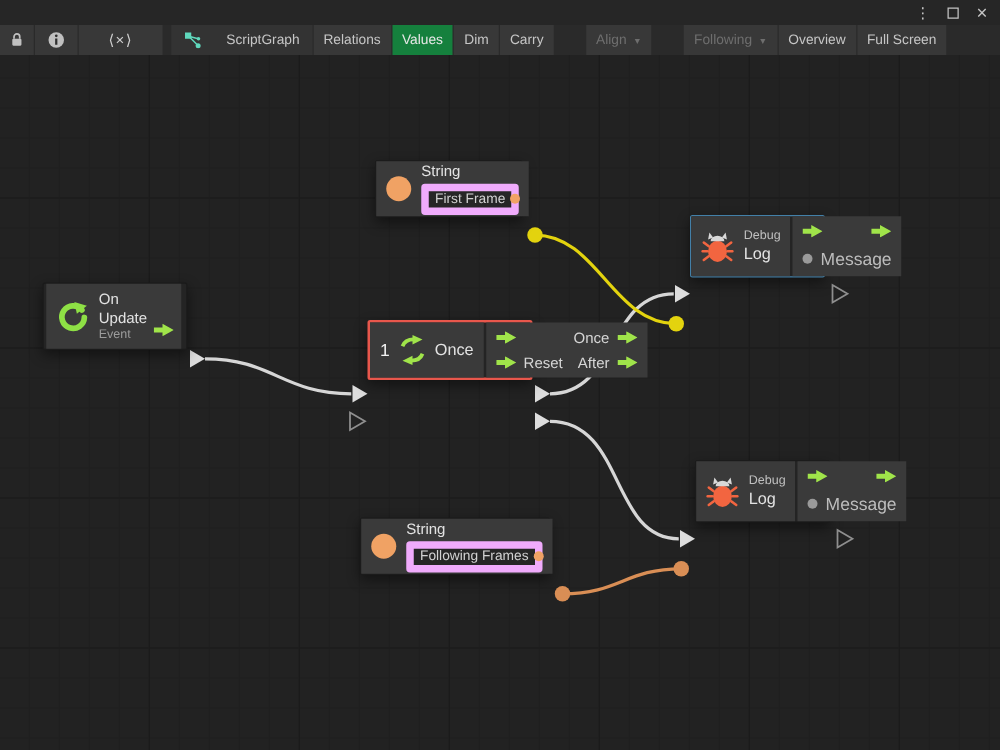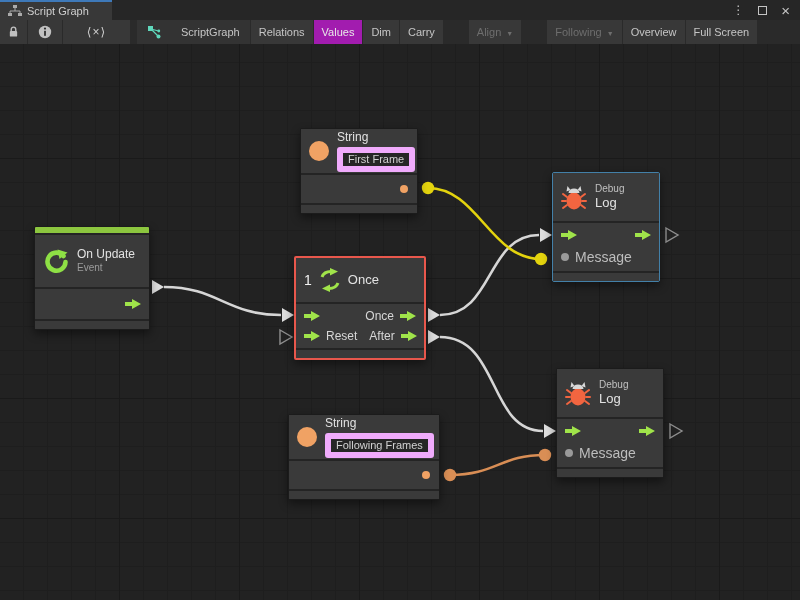--- a/index.html
+++ b/index.html
@@ -13,21 +13,21 @@
   .tab{width:112px;background:#383838;border-top:2px solid #3e79b9;display:flex;align-items:center;gap:5px;
        padding:0 8px;color:#cfcfcf;font-size:11px;}
   .winctrl{margin-left:auto;display:flex;align-items:center;gap:14px;padding-right:10px;color:#c4c4c4;}
   .winctrl .glyph{font-size:12px;line-height:1;cursor:default;}
   .maxbox{width:9px;height:9px;border:1.5px solid #c4c4c4;display:inline-block;}
 
   
   .toolbar{height:24px;background:#2a2a2a;display:flex;align-items:stretch;gap:1px;flex:0 0 auto;
            font-size:11px;color:#c6c6c6;}
   .tbtn{background:#383838;display:flex;align-items:center;justify-content:center;padding:0 8px;cursor:default;white-space:nowrap;}
-  .tbtn.active{background:#a21caf;color:#e8e8e8;}
+  .tbtn.active{background:#15803d;color:#e8e8e8;}
   .tbtn.disabled{color:#6e6e6e;margin-left:25px;}
   .tbtn .caret{font-size:7px;margin-left:5px;position:relative;top:1px;}
   .seg-lock{width:27px;}
   .seg-info{width:34px;}
   .seg-code{width:67px;color:#cfcfcf;font-size:12px;letter-spacing:1px;}
   .gap6{width:5px;background:transparent;}
   .crumb{background:#333333;display:flex;align-items:center;gap:20px;padding:0 10px;flex:0 0 auto;}
   .zoomarea{background:#333333;display:flex;align-items:center;gap:8px;padding:0 10px 0 4px;flex:1 1 auto;}
   .zlabel{color:#bdbdbd;}
   .slider{width:88px;height:3px;background:#6f6f6f;border-radius:2px;position:relative;}
@@ -46,21 +46,21 @@
     background-position:-1px -6px;}
   .wires{position:absolute;left:0;top:0;z-index:1;}
   .wirew{fill:none;stroke:#d6d6d6;stroke-width:2.6px;}
   .wirey{fill:none;stroke:#e3d30e;stroke-width:2.6px;}
   .wireo{fill:none;stroke:#d98e55;stroke-width:2.6px;}
   .tri{fill:#dddddd;}
   .hollow{fill:none;stroke:#8f8f8f;stroke-width:1.4px;}
 
   
   .node{position:absolute;z-index:2;background:#242424;border:1px solid #1b1b1b;border-radius:2px;
-        display:flex;flex-direction:column;gap:2px;box-shadow:0 4px 10px rgba(0,0,0,.45);}
+        display:flex;flex-direction:row;gap:2px;box-shadow:0 4px 10px rgba(0,0,0,.45);align-items:flex-end;}
   .node.selected{border:2px solid #e8574c;}
   .node.focused{border:1px solid #4380a8;}
   .sec{background:#3a3a3a;}
   .hdr{display:flex;align-items:center;padding:0 8px;gap:8px;}
   .ftr{height:8px;}
   .n-title{color:#e2e2e2;font-size:12px;line-height:1.25;}
   .n-sub{color:#9c9c9c;font-size:10px;line-height:1.25;}
   .kicker{color:#c0c0c0;font-size:10px;line-height:1.2;}
   .big-dot{width:20px;height:20px;border-radius:50%;background:#f0a264;flex:0 0 auto;}
   .str-field{margin-top:2px;background:#262626;border:6px solid #f0abfc;border-radius:3px;
@@ -77,31 +77,20 @@
   .port-dot.gray{background:#9a9a9a;}
   .once-counter{color:#f2f2f2;font-size:14px;}
   .abs{position:absolute;}
 </style>
 </head>
 <body>
 
 <div class="window">
 
   <div class="titlebar">
-    <div class="tab">
-      <svg width="14" height="12" viewBox="0 0 14 12">
-        <g fill="#aaaaaa">
-            <rect x="5" y="0" width="4" height="3"></rect>
-            <rect x="0" y="8" width="4" height="3"></rect>
-            <rect x="10" y="8" width="4" height="3"></rect>
-          </g>
-        <path d="M7 3v3M2 8V6h10v2" stroke="#aaaaaa" stroke-width="1" fill="none"></path>
-      </svg>
-      <span>Script Graph</span>
-    </div>
     <div class="winctrl">
       <span class="glyph">⋮</span>
       <span class="maxbox"></span>
       <span class="glyph" style="font-size:15px">×</span>
     </div>
   </div>
 
   <div class="toolbar">
     <div class="tbtn seg-lock">
       <svg width="12" height="14" viewBox="0 0 12 14">

